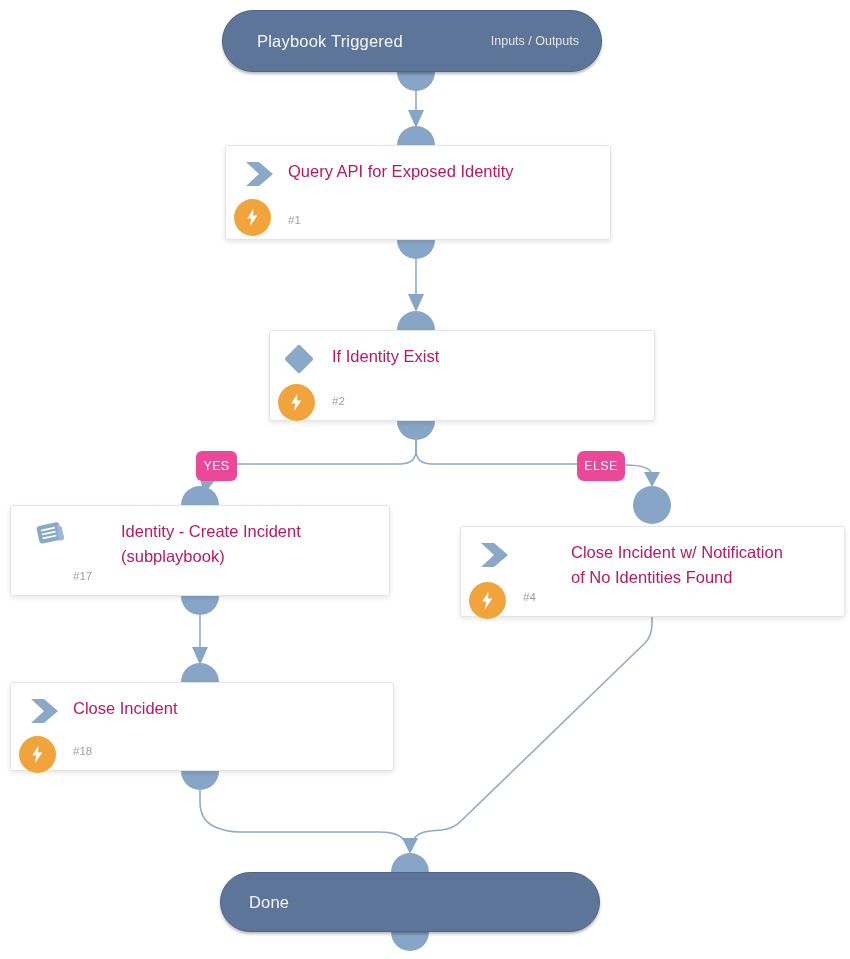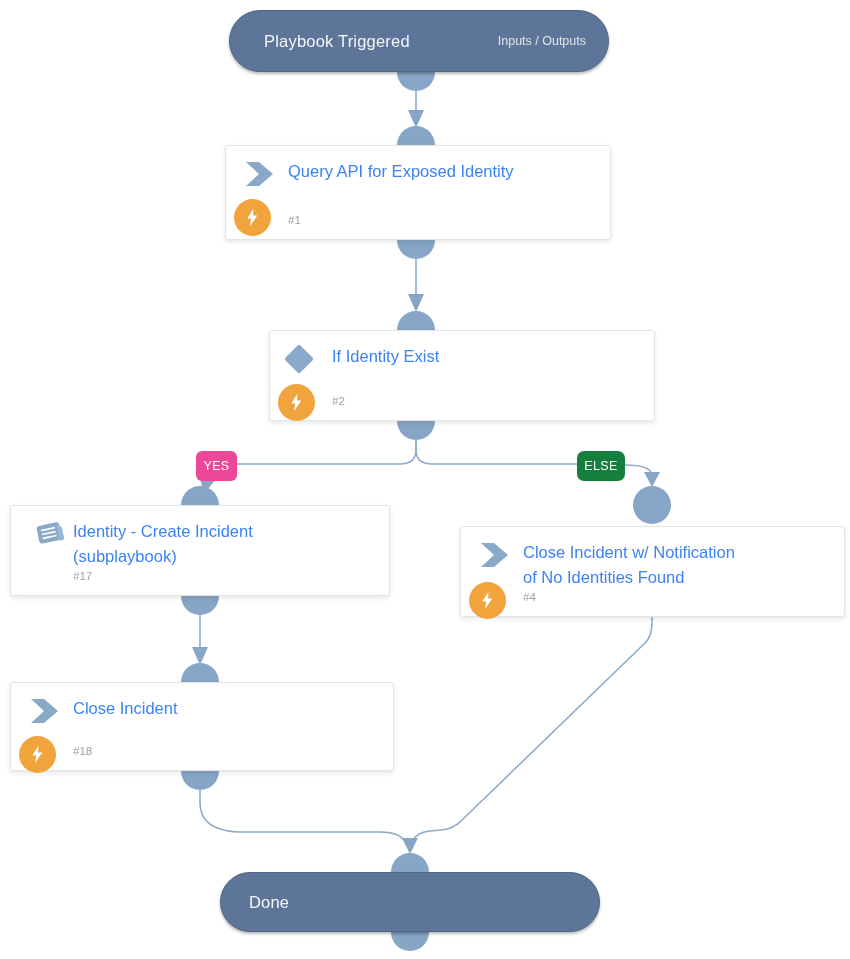--- a/index.html
+++ b/index.html
@@ -17,40 +17,40 @@
   }
   .pill .pill-title{font-size:16.5px;letter-spacing:.2px;}
   .pill .pill-link{font-size:12.5px;color:#e5e5e5;}
 
   .node{
     background:#ffffff;border:1px solid #e3e4e6;border-radius:3px;
     box-shadow:0 2px 5px rgba(0,0,0,0.10);cursor:pointer;
   }
   .node-title{
     position:absolute;left:62px;top:13px;font-size:16.5px;line-height:25px;
-    color:#3b82f6;width:305px;
+    color:#be185d;width:305px;
   }
-  .node-title span{display:block;}
+  .node-title span{display:block;margin-left:48px;}
   .node-id{
     position:absolute;left:62px;bottom:13px;font-size:11.5px;color:#9aa0a6;
   }
   .type-icon{position:absolute;left:20px;top:16px;}
   .diamond-wrap{position:absolute;left:13px;top:12px;}
   .book-wrap{position:absolute;left:18px;top:8px;}
   .bolt-circle{
     position:absolute;left:8px;top:53px;width:37px;height:37px;border-radius:50%;
     background:#f1a33c;display:flex;align-items:center;justify-content:center;
   }
 
   .branch-label{
     display:flex;align-items:center;justify-content:center;
     color:#ffffff;font-size:12.5px;letter-spacing:.4px;
   }
   #yes-label{left:196px;top:451px;width:41px;height:30px;border-radius:6px;background:#ec4899;}
-  #else-label{left:577px;top:451px;width:48px;height:30px;border-radius:7px;background:#15803d;}
+  #else-label{left:577px;top:451px;width:48px;height:30px;border-radius:7px;background:#ec4899;}
 </style>
 </head>
 <body>
 
 <div id="stage">
 
   <svg id="wires" width="850" height="959" viewBox="0 0 850 959">
     <g stroke="#8fabca" stroke-width="1.6" fill="none">
       <path d="M416,72 V111"></path>
       <path d="M416,259 V295"></path>
@@ -77,21 +77,21 @@
       <circle cx="652" cy="505" r="19"></circle>
       <circle cx="200" cy="596" r="19"></circle>
       <circle cx="652" cy="596" r="19"></circle>
       <circle cx="200" cy="682" r="19"></circle>
       <circle cx="200" cy="771" r="19"></circle>
       <circle cx="410" cy="872" r="19"></circle>
       <circle cx="410" cy="932" r="19"></circle>
     </g>
   </svg>
 
-  <div class="pill" style="left:229px;top:10px;width:380px;height:62px;padding:0 22px 0 34px;justify-content:space-between;text-align:right;">
+  <div class="pill" style="left:222px;top:10px;width:380px;height:62px;padding:0 22px 0 34px;justify-content:space-between;text-align:right;">
     <span class="pill-title">Playbook Triggered</span>
     <span class="pill-link">Inputs / Outputs</span>
   </div>
 
   <div class="node" style="left:225px;top:145px;width:386px;height:95px;">
     <span class="type-icon">
       <svg width="28" height="24" viewBox="0 0 28 24">
           <polygon points="0,0 13,0 27,12 13,24 0,24 13,12" fill="#8aa8c8"></polygon>
         </svg>
     </span>

